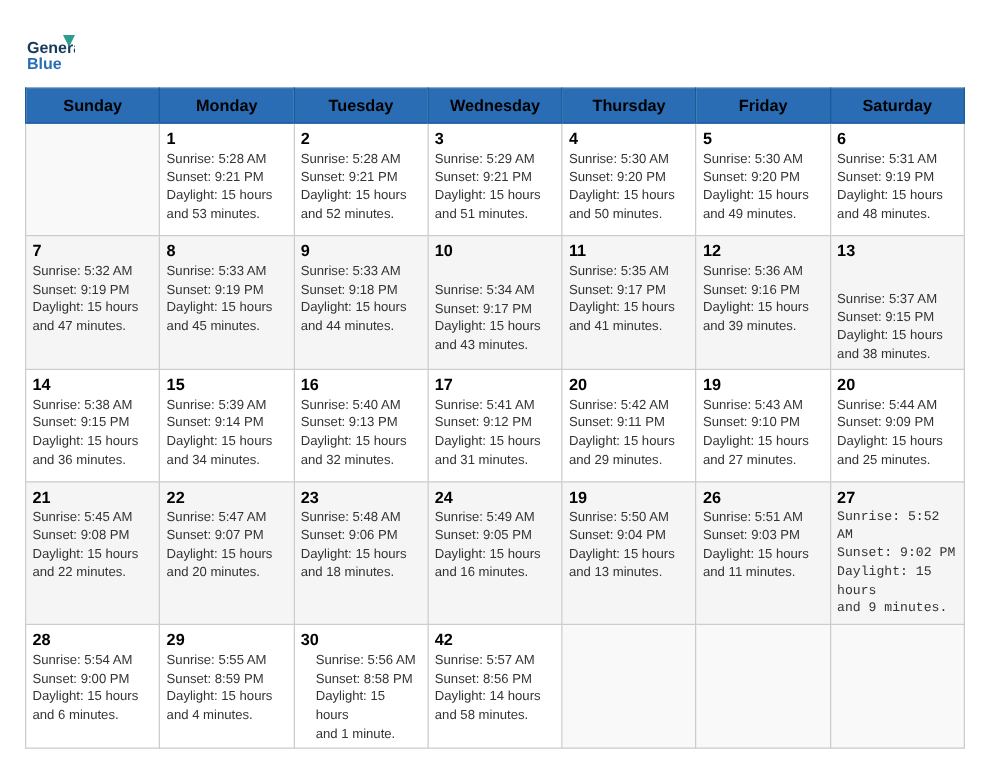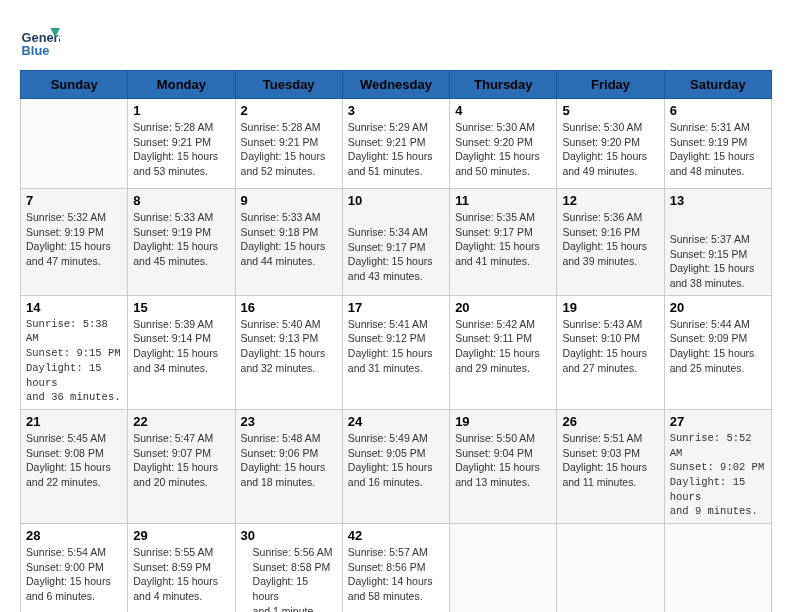--- a/index.html
+++ b/index.html
@@ -207,21 +207,21 @@
           <span class="day-num">13</span>
           <div class="day-info" style="white-space: pre-line; margin-top: 24px;">Sunrise: 5:37 AM
 Sunset: 9:15 PM
 Daylight: 15 hours
 and 38 minutes.</div>
         </td>
       </tr>
       <tr>
         <td>
           <span class="day-num">14</span>
-          <div class="day-info" style="white-space: pre-line; font-family: Liberation Mono, monospace;">Sunrise: 5:38 AM
+          <div class="day-info" style="white-space: pre-line;">Sunrise: 5:38 AM
 Sunset: 9:15 PM
 Daylight: 15 hours
 and 36 minutes.</div>
         </td>
         <td>
           <span class="day-num">15</span>
           <div class="day-info" style="white-space: pre-line;">Sunrise: 5:39 AM
 Sunset: 9:14 PM
 Daylight: 15 hours
 and 34 minutes.</div>

